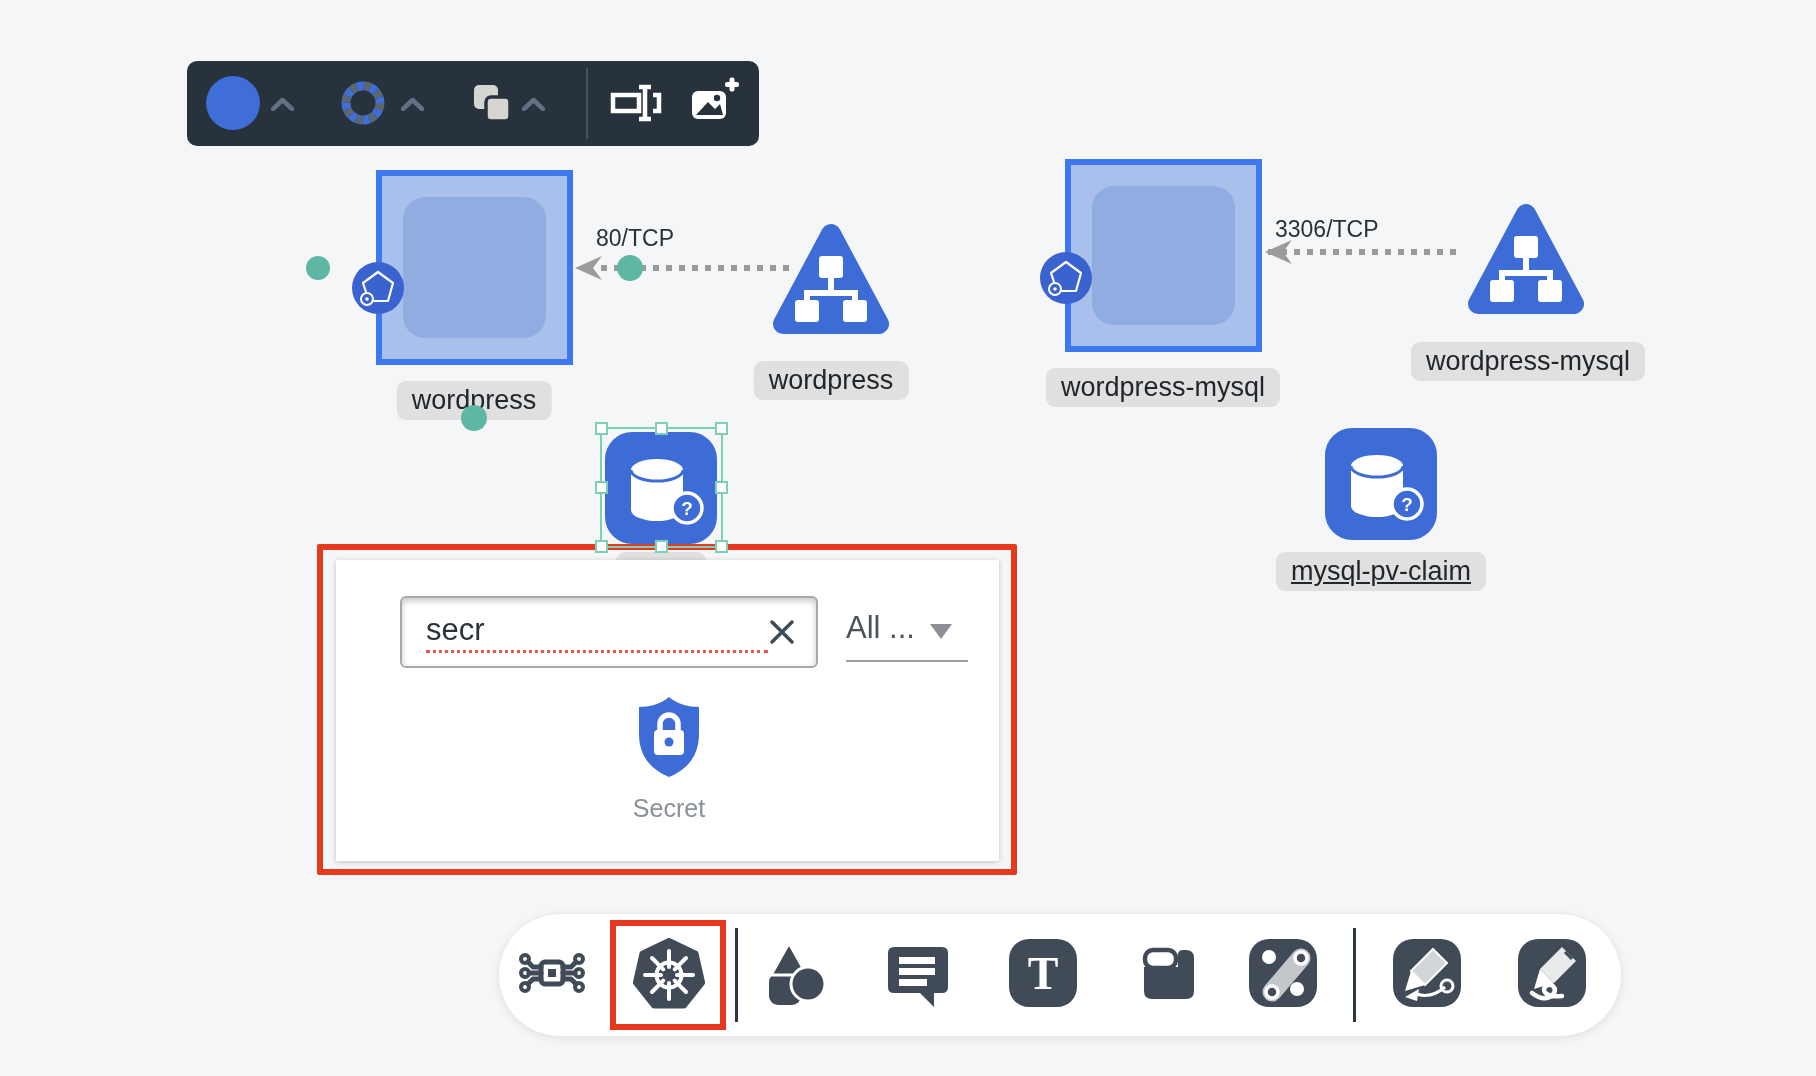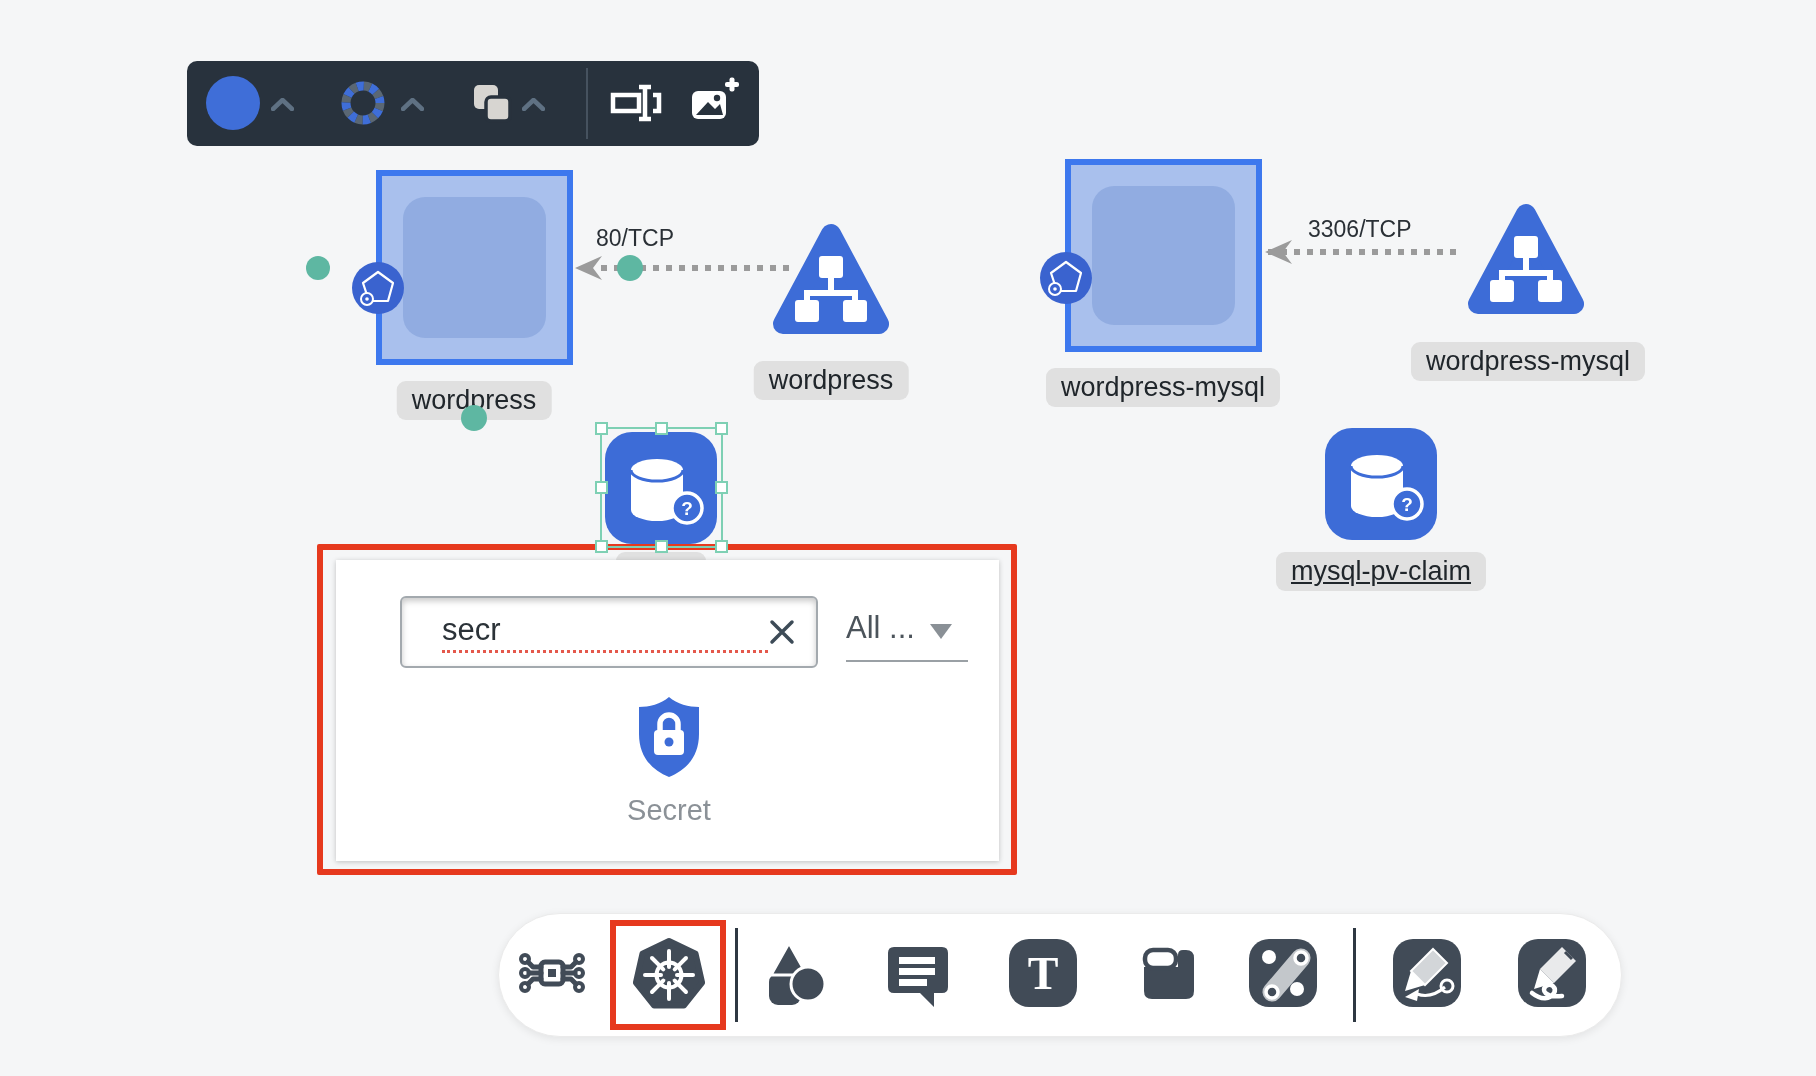--- a/index.html
+++ b/index.html
@@ -35,28 +35,28 @@
   .sel-handle{position:absolute;width:13px;height:13px;background:#fff;border:2px solid #7ed0b4;
               box-sizing:border-box;z-index:10;}
 
   
   .red-box{position:absolute;box-sizing:border-box;border:6px solid #e6391e;border-radius:2px;}
   .picker-panel{position:absolute;left:336px;top:560px;width:663px;height:301px;background:#fff;
                 box-shadow:0 1px 5px rgba(0,0,0,0.22);z-index:5;}
   .search-input{position:absolute;left:64px;top:36px;width:418px;height:72px;background:#fff;
                 box-sizing:border-box;border:2px solid #a3a9ae;border-radius:6px;
                 box-shadow:inset 0 3px 6px rgba(0,0,0,0.22);display:flex;align-items:center;}
-  .query-text{margin-left:40px;font-size:31px;color:#2b3238;border-bottom:3px dotted #e4584b;
+  .query-text{margin-left:24px;font-size:31px;color:#2b3238;border-bottom:3px dotted #e4584b;
               padding-bottom:2px;flex:1;}
   .dd-value{position:absolute;left:510px;top:50px;font-size:31px;color:#4c545b;}
   .dd-caret{position:absolute;left:594px;top:64px;width:0;height:0;border-left:11px solid transparent;
             border-right:11px solid transparent;border-top:15px solid #8a9096;}
   .dd-underline{position:absolute;left:510px;top:100px;width:122px;height:2px;background:#9aa0a5;}
   .result-label{position:absolute;left:333px;top:234px;transform:translateX(-50%);
-                font-size:29px;color:#8b9197;}
+                font-size:25px;color:#8b9197;}
 
   
   .bottom-bar{left:498px;top:913px;width:1124px;height:124px;background:#fff;border-radius:62px;
               border:1px solid #ebebeb;box-sizing:border-box;box-shadow:0 2px 8px rgba(0,0,0,0.08);}
   .tool-icon{position:absolute;width:72px;height:72px;color:#414b57;cursor:pointer;}
   .bb-divider{position:absolute;width:3px;height:94px;background:#2e3842;top:928px;}
   .k8s-red{position:absolute;left:610px;top:920px;width:116px;height:110px;box-sizing:border-box;
            border:6px solid #e6391e;}
 </style>
 </head>
@@ -150,21 +150,21 @@
 </div>
 <div class="pod-badge" style="left:1040px;top:252px;">
   <svg width="52" height="52" viewBox="0 0 52 52">
     <path d="M26,10 L41,21 L36,39 L17,39 L11,21 Z" fill="none" stroke="#fff" stroke-width="2.2" stroke-linejoin="round"></path>
     <circle cx="15" cy="37" r="6" fill="#3a63cf" stroke="#fff" stroke-width="2"></circle>
     <circle cx="15" cy="37" r="1.8" fill="#fff"></circle>
   </svg>
 </div>
 <div class="node-label" style="left:1163px;top:368px;">wordpress-mysql</div>
 
-<div class="port-label" style="left:1275px;top:216px;margin-left:33px;">3306/TCP</div>
+<div class="port-label" style="left:1275px;top:216px;">3306/TCP</div>
 <div class="dotline" style="left:1268px;top:249px;width:194px;"></div>
 <svg class="abs" style="left:1262px;top:239px;" width="30" height="26" viewBox="0 0 30 26">
   <path d="M30,1 L3,13 L30,25 L21,13 Z" fill="#9b9b9b"></path>
 </svg>
 
 <svg class="abs" style="left:1460px;top:192px;" width="132" height="134" viewBox="0 0 132 134">
   <polygon points="66,22 114,112 18,112" fill="#3d6cd7" stroke="#3d6cd7" stroke-width="20" stroke-linejoin="round"></polygon>
   <rect x="54" y="44" width="24" height="22" rx="3" fill="#fff"></rect>
   <rect x="63" y="64" width="6" height="16" fill="#fff"></rect>
   <rect x="39" y="78" width="54" height="6" fill="#fff"></rect>

